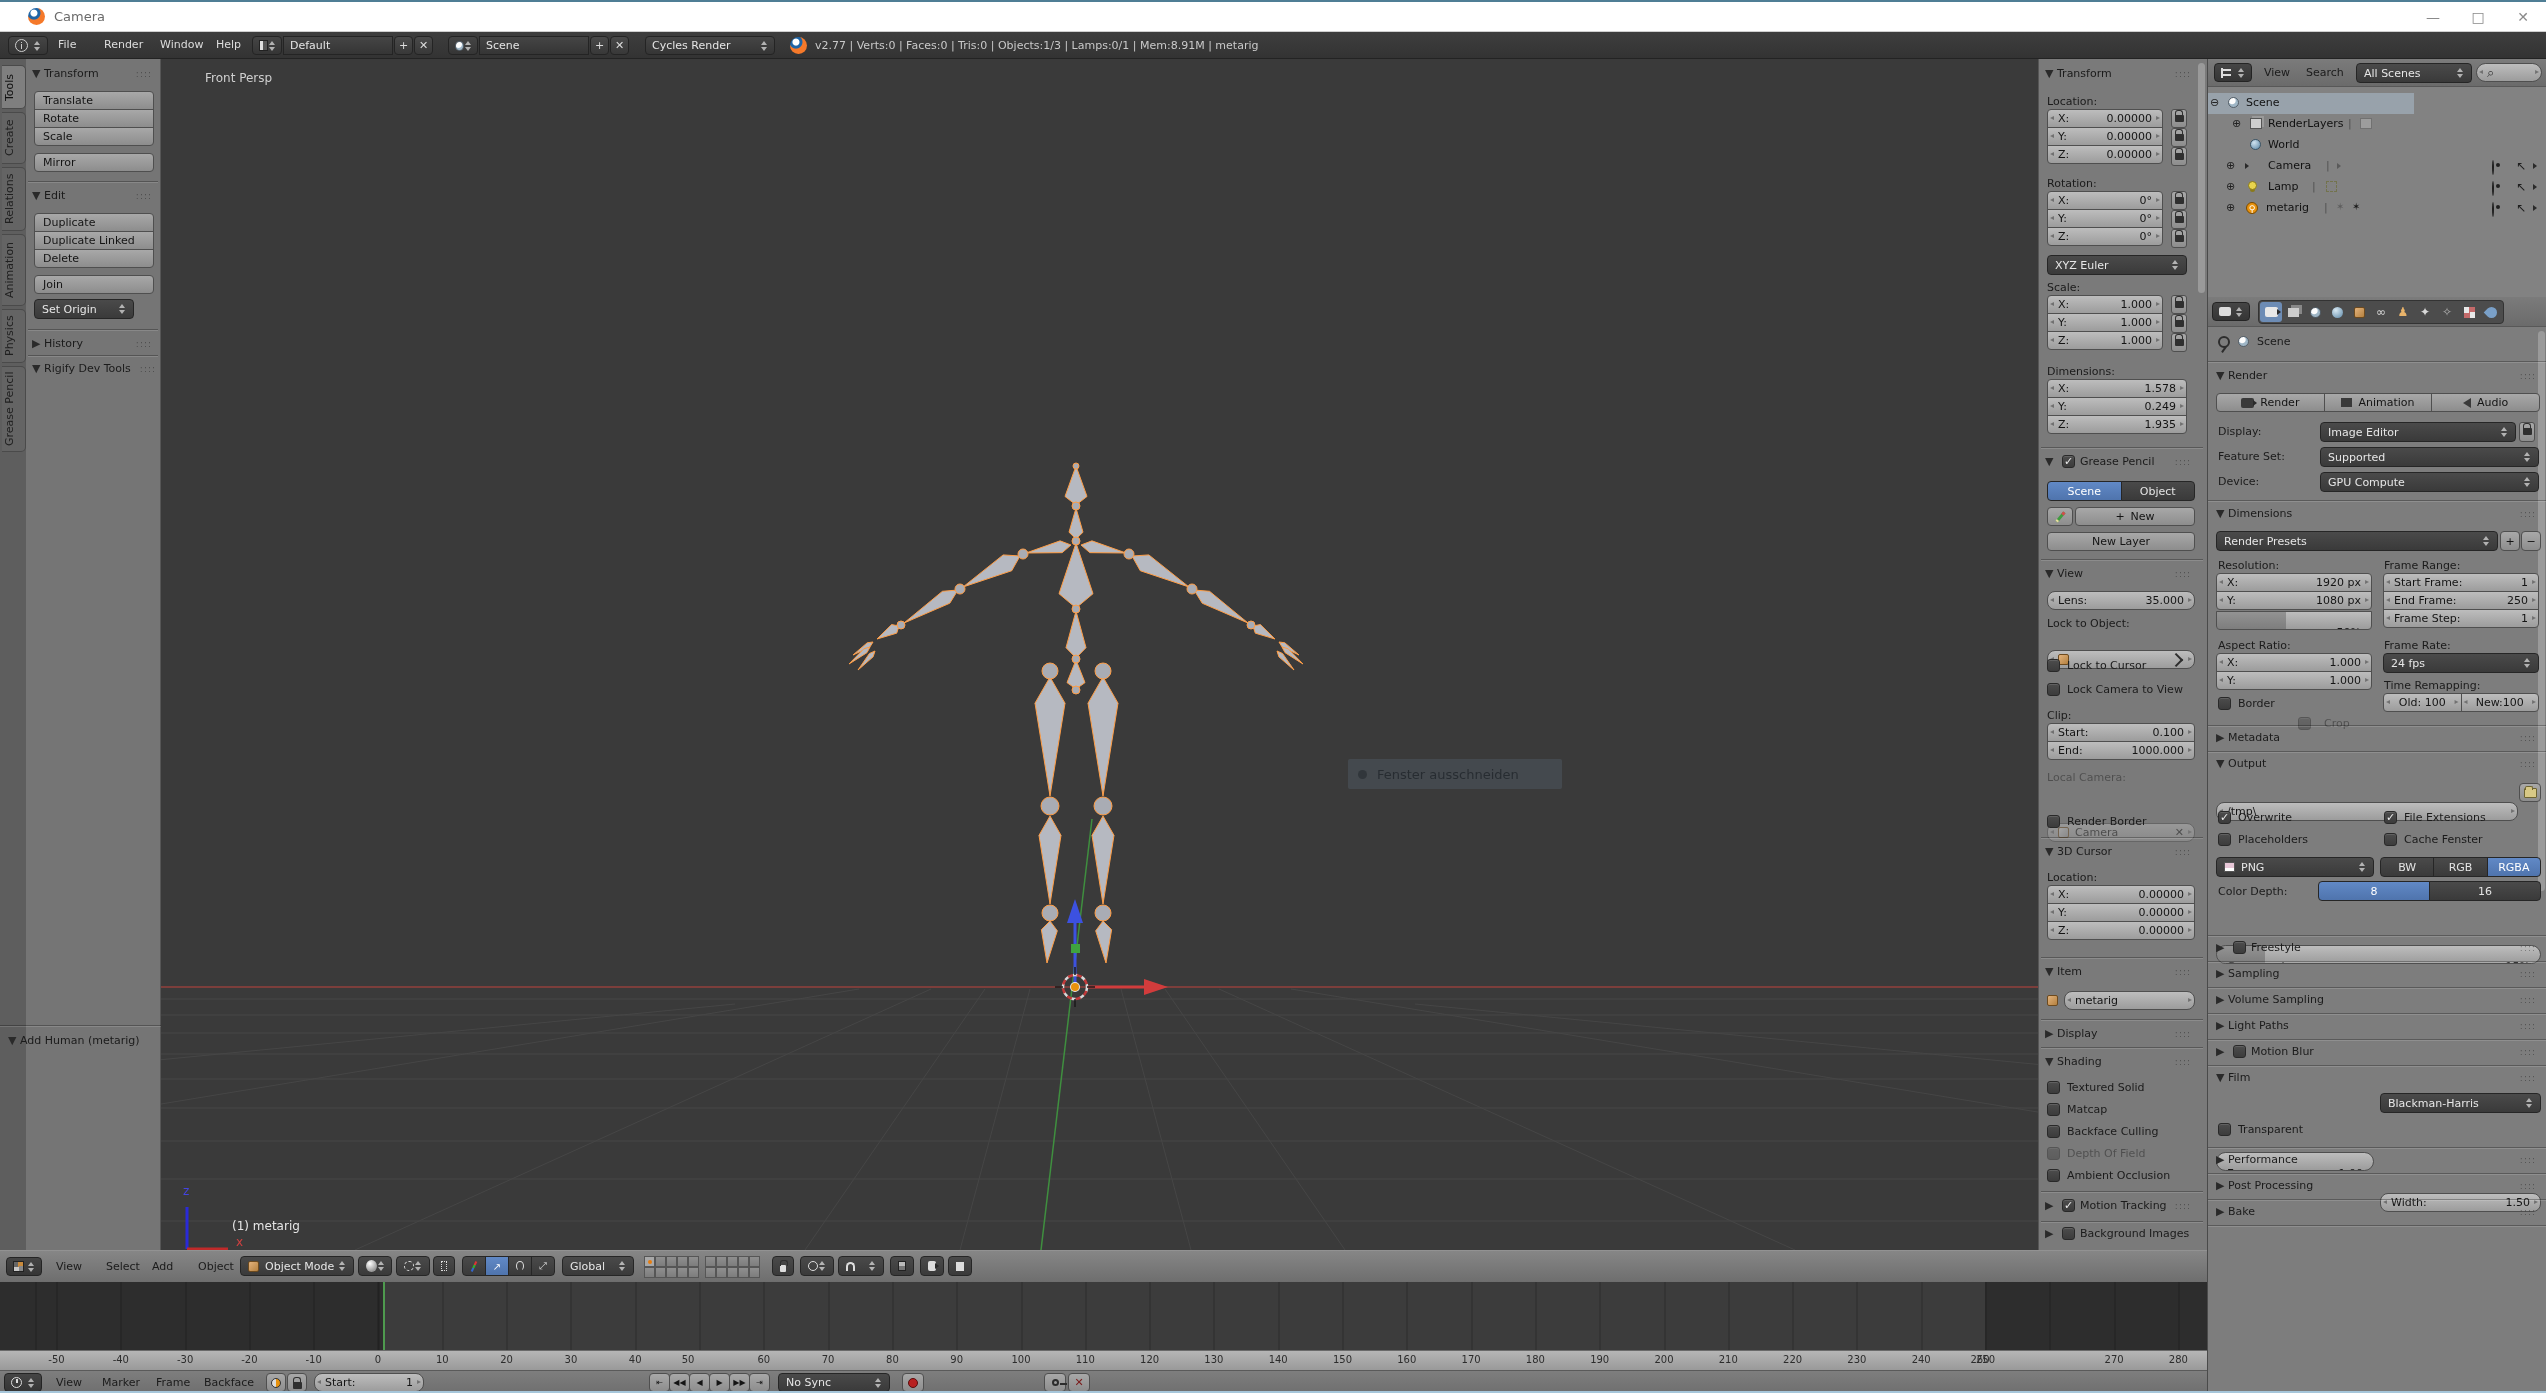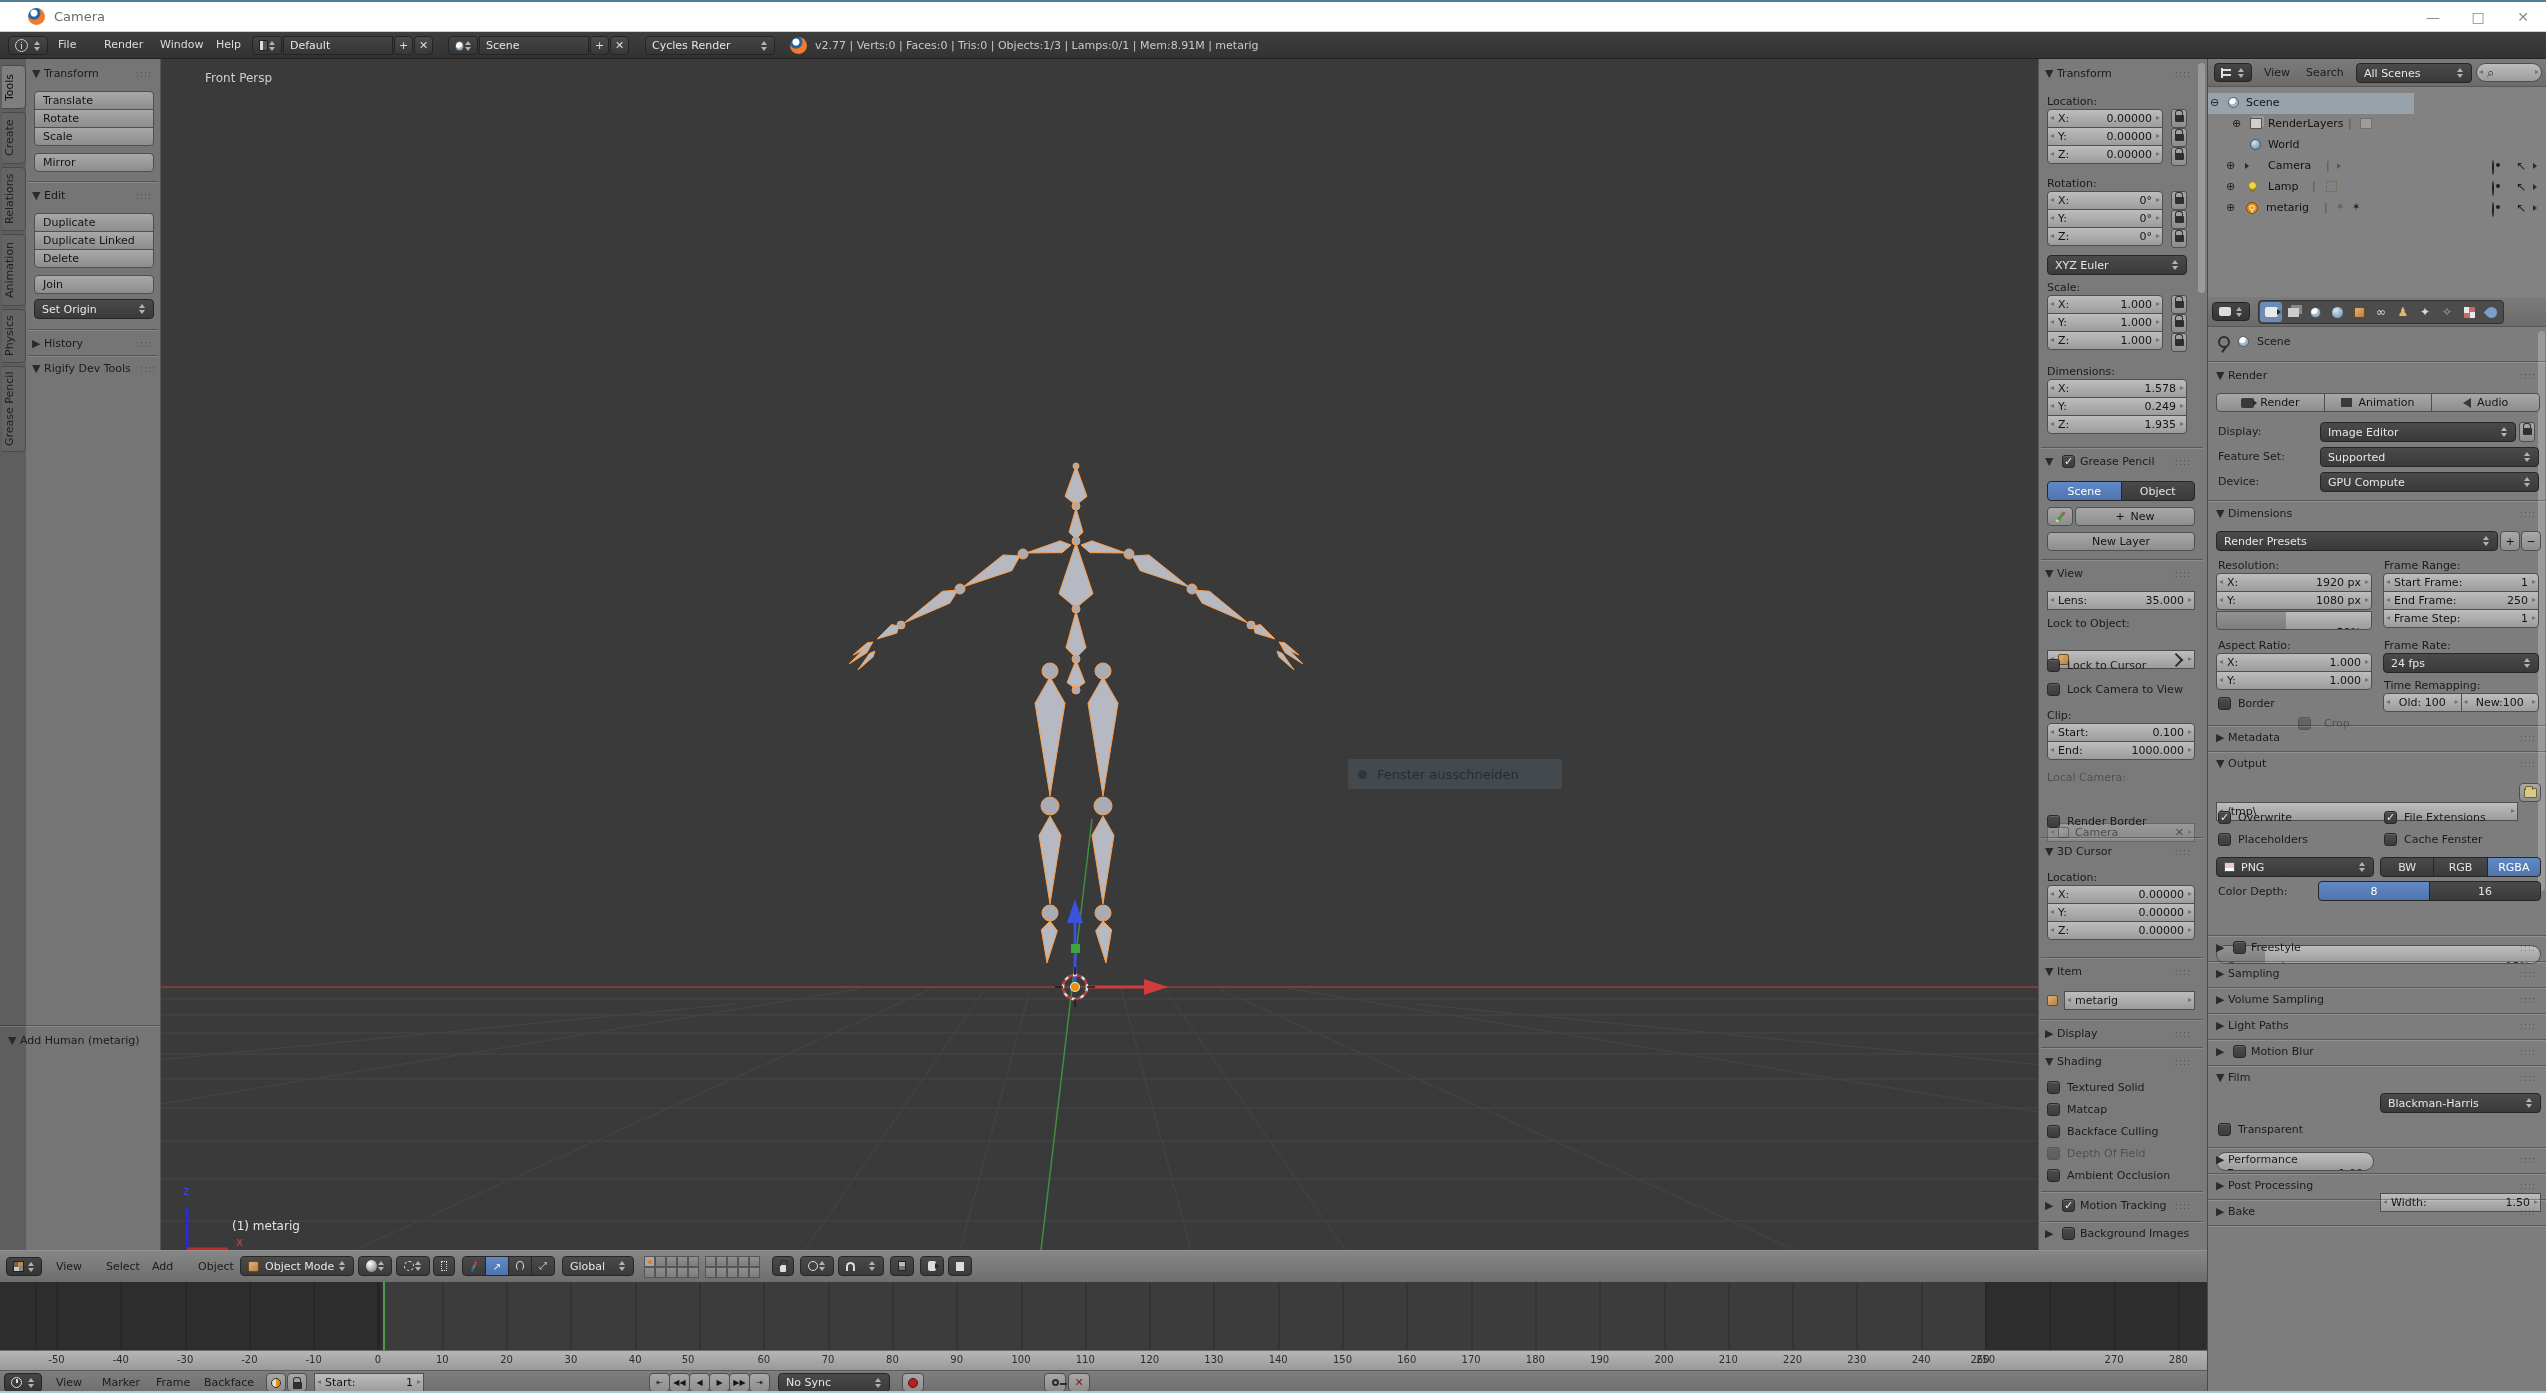--- a/index.html
+++ b/index.html
@@ -33,21 +33,21 @@
   .stack .btn:last-child{border-radius:0 0 4px 4px;}
   .nf{background:linear-gradient(#bdbdbd,#9c9c9c);border:1px solid #4f4f4f;color:#141414;height:19px;
       display:flex;align-items:center;padding:0 10px;position:relative;}
   .nf::before{content:"◂";position:absolute;left:2px;top:3px;font-size:8px;color:rgba(0,0,0,.35);}
   .nf::after{content:"▸";position:absolute;right:2px;top:3px;font-size:8px;color:rgba(0,0,0,.35);}
   .nf .nl{flex:0 0 auto;}
   .nf .nv{flex:1;text-align:right;}
   .vstack .nf{border-radius:0;margin-top:-1px;}
   .vstack .nf:first-child{border-radius:4px 4px 0 0;margin-top:0;}
   .vstack .nf:last-child{border-radius:0 0 4px 4px;}
-  .nf.single{border-radius:0;}
+  .nf.single{border-radius:8px;}
   .dd{background:linear-gradient(#4a4a4a,#3a3a3a);border:1px solid #262626;border-radius:4px;color:#e6e6e6;
       display:flex;align-items:center;padding:0 7px;height:20px;}
   .cb{width:13px;height:13px;border-radius:3px;background:linear-gradient(#4c4c4c,#3c3c3c);border:1px solid #292929;
       box-shadow:inset 0 1px rgba(255,255,255,.12);position:relative;flex:0 0 auto;}
   .cb.on::after{content:"✓";position:absolute;left:1px;top:-1px;color:#ececec;font-size:11px;}
   .cbrow{display:flex;align-items:center;gap:7px;color:#1b1b1b;}
   .dim{opacity:.45;}
   .sep{height:1px;background:rgba(0,0,0,.28);box-shadow:0 1px 0 rgba(255,255,255,.14);}
   .lk{position:relative;width:9px;height:7px;background:#2f2f2f;border-radius:1px;margin-top:5px;}
   .lk::before{content:"";position:absolute;top:-5px;left:0px;width:6px;height:5px;border:1.5px solid #2f2f2f;border-bottom:none;border-radius:3px 3px 0 0;}
@@ -274,21 +274,21 @@
         <span class="grip">::::</span>
       </div>
       <div class="ab stack" style="left:34px;top:154px;width:120px;">
         <div class="btn">Duplicate</div>
         <div class="btn">Duplicate Linked</div>
         <div class="btn">Delete</div>
       </div>
       <div class="ab btn" style="left:34px;top:216px;width:120px;justify-content:flex-start;padding-left:8px;">
           <span>Join</span>
         </div>
-      <div class="ab dd" style="left:34px;top:240px;width:120px;justify-content:center;">
+      <div class="ab dd" style="left:34px;top:240px;width:100px;justify-content:center;">
         <span>Set Origin</span>
           <span class="udar"></span>
       </div>
       <div class="ab sep" style="left:28px;top:270px;width:130px;"></div>
       <div class="ab phead" style="left:32px;top:278px;width:124px;">
         <span class="tri">▶</span><span>History</span>
         <span class="grip">::::</span>
       </div>
       <div class="ab sep" style="left:28px;top:296px;width:130px;"></div>
       <div class="ab phead" style="left:32px;top:303px;width:128px;">

